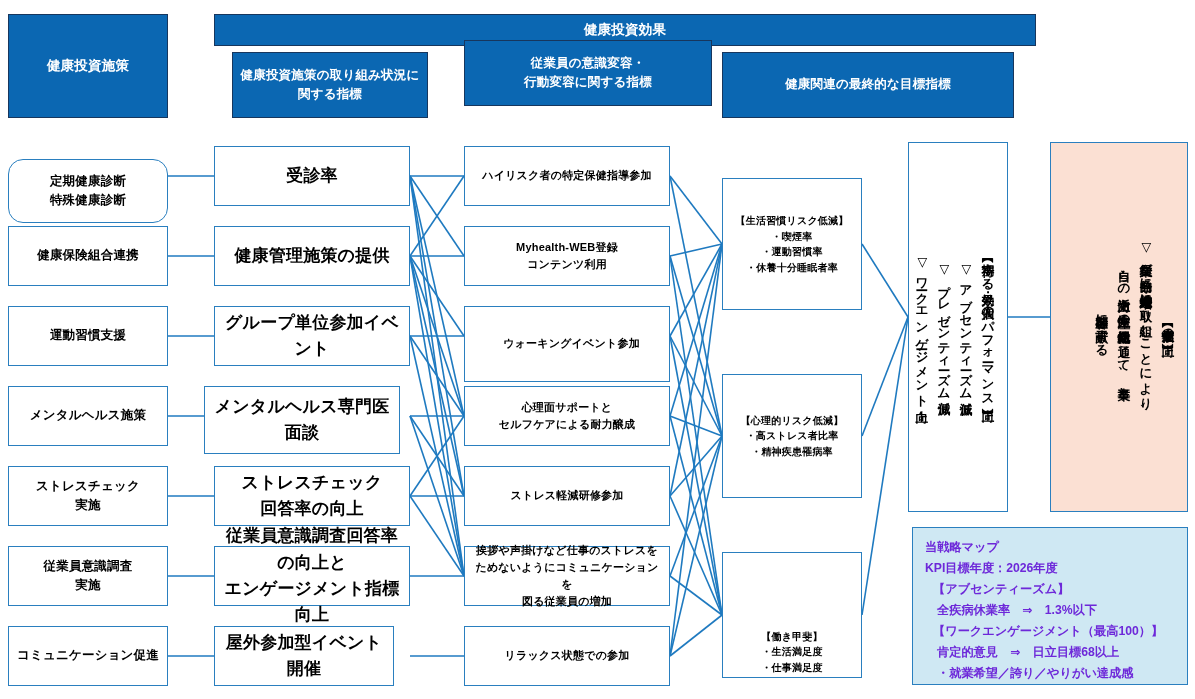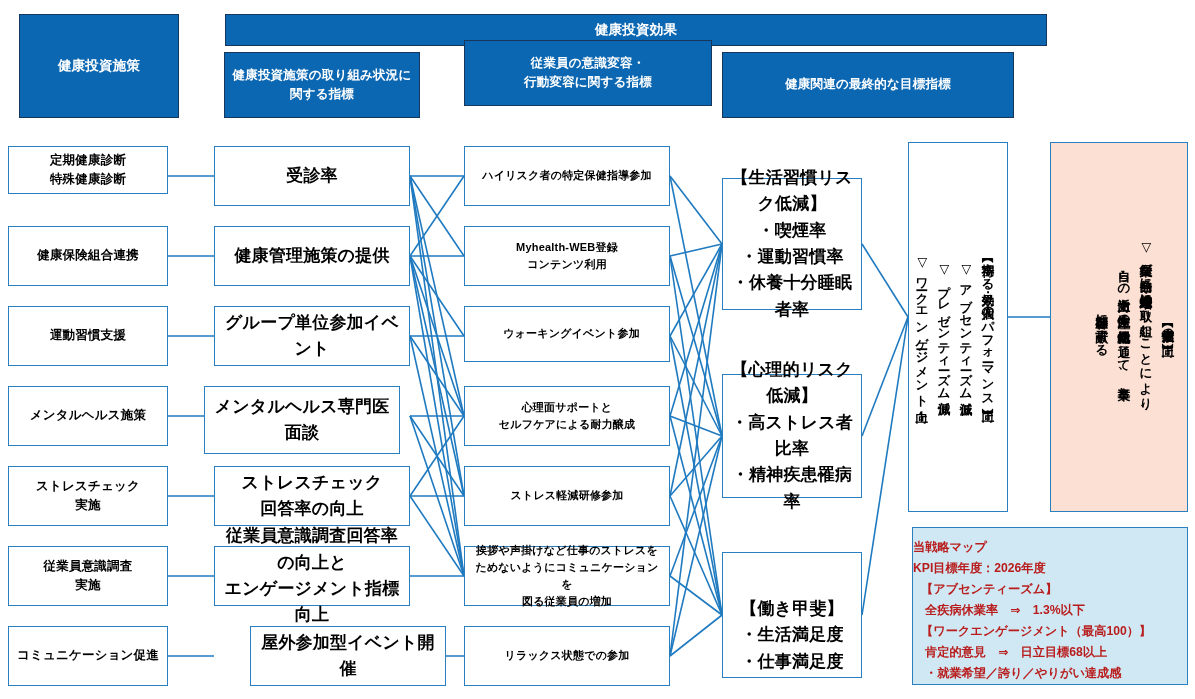--- a/index.html
+++ b/index.html
@@ -44,28 +44,28 @@
   }
   .box .inner{padding:2px 6px;width:100%;}
   
   .hdr{
     background:#0b67b2;
     border:1.4px solid #17365d;
     color:#ffffff;
     font-weight:700;
     z-index:4;
   }
-  .hdr.big{font-size:13.5px;margin-left:11px;}
+  .hdr.big{font-size:13.5px;}
   .hdr.sub{font-size:12.5px;}
   
   .item{font-size:12.5px;font-weight:700;}
   .item.small{font-size:17px;}
   .item.tiny{font-size:11px;}
   
-  .outcome{font-size:17px;font-weight:700;}
+  .outcome{font-size:10px;font-weight:700;}
   
   .vbox{
     writing-mode:vertical-rl;
     text-orientation:upright;
     align-items:flex-start;
     justify-content:flex-start;
     font-size:12.6px;
     font-weight:700;
     line-height:1.75;
     padding:9px 8px 9px 6px;
@@ -78,22 +78,22 @@
   
   .kpi{
     position:absolute;
     box-sizing:border-box;
     background:#cfe8f3;
     border:1.6px solid #2a7fbf;
     z-index:3;
     font-size:12.2px;
     font-weight:700;
     line-height:1.72;
-    padding:9px 10px 8px 0;
-    color:#b91c1c;
+    padding:9px 10px 8px 12px;
+    color:#6d28d9;
     text-align:left;
   }
   .kpi div{white-space:nowrap;}
   .kpi .ind1{padding-left:8px;}
   .kpi .ind2{padding-left:12px;}
 </style>
 </head>
 <body>
 
 <div id="canvas">
@@ -164,35 +164,35 @@
   </svg>
 
   <div class="box hdr big" style="left:8px;top:14px;width:160px;height:104px;">
     <div class="inner">健康投資施策</div>
   </div>
 
   <div class="box hdr big" style="left:214px;top:14px;width:822px;height:32px;">
     <div class="inner">健康投資効果</div>
   </div>
 
-  <div class="box hdr sub" style="left:224px;top:52px;width:196px;height:66px;">
+  <div class="box hdr sub" style="left:232px;top:52px;width:196px;height:66px;">
     <div class="inner nl">健康投資施策の取り組み状況に<br>関する指標</div>
   </div>
 
   <div class="box hdr sub" style="left:464px;top:40px;width:248px;height:66px;font-family:Liberation Serif, serif;">
     <div class="inner nl">従業員の意識変容・<br>行動変容に関する指標</div>
   </div>
 
   <div class="box hdr sub" style="left:722px;top:52px;width:292px;height:66px;">
     <div class="inner nl">健康関連の最終的な目標指標</div>
   </div>
 
 
   <div id="col1">
-      <div class="box item " style="left: 8px; top: 146px; width: 160px; height: 48px;">
+      <div class="box item " style="left: 8px; top: 159px; width: 160px; height: 64px; border-radius: 15px;">
         <div class="inner">定期健康診断<br>特殊健康診断</div>
       </div>
       <div class="box item " style="left: 8px; top: 226px; width: 160px; height: 60px;">
         <div class="inner">健康保険組合連携</div>
       </div>
       <div class="box item " style="left: 8px; top: 306px; width: 160px; height: 60px;">
         <div class="inner">運動習慣支援</div>
       </div>
       <div class="box item " style="left: 8px; top: 386px; width: 160px; height: 60px;">
         <div class="inner">メンタルヘルス施策</div>
@@ -220,33 +220,33 @@
       </div>
       <div class="box item small" style="left: 204px; top: 386px; width: 196px; height: 68px;">
         <div class="inner">メンタルヘルス専門医面談</div>
       </div>
       <div class="box item small" style="left: 214px; top: 466px; width: 196px; height: 60px;">
         <div class="inner">ストレスチェック<br>回答率の向上</div>
       </div>
       <div class="box item small" style="left: 214px; top: 546px; width: 196px; height: 60px;">
         <div class="inner">従業員意識調査回答率の向上と<br>エンゲージメント指標向上</div>
       </div>
-      <div class="box item small" style="left: 214px; top: 626px; width: 196px; height: 60px; margin-left: 36px;">
+      <div class="box item small" style="left: 214px; top: 626px; width: 180px; height: 60px;">
         <div class="inner">屋外参加型イベント開催</div>
       </div>
     </div>
 
   <div id="col3">
       <div class="box item tiny" style="left: 464px; top: 146px; width: 206px; height: 60px;">
         <div class="inner">ハイリスク者の特定保健指導参加</div>
       </div>
       <div class="box item tiny" style="left: 464px; top: 226px; width: 206px; height: 60px;">
         <div class="inner">Myhealth-WEB登録<br>コンテンツ利用</div>
       </div>
-      <div class="box item tiny" style="left: 464px; top: 306px; width: 206px; height: 56px; padding-left: 9px;">
+      <div class="box item tiny" style="left: 464px; top: 306px; width: 206px; height: 76px; padding-left: 9px;">
         <div class="inner">ウォーキングイベント参加</div>
       </div>
       <div class="box item tiny" style="left: 464px; top: 386px; width: 206px; height: 60px;">
         <div class="inner">心理面サポートと<br>セルフケアによる耐力醸成</div>
       </div>
       <div class="box item tiny" style="left: 464px; top: 466px; width: 206px; height: 60px;">
         <div class="inner">ストレス軽減研修参加</div>
       </div>
       <div class="box item tiny" style="left: 464px; top: 546px; width: 206px; height: 60px; justify-content: center;">
         <div class="inner">挨拶や声掛けなど仕事のストレスを<br>ためないようにコミュニケーションを<br>図る従業員の増加</div>

